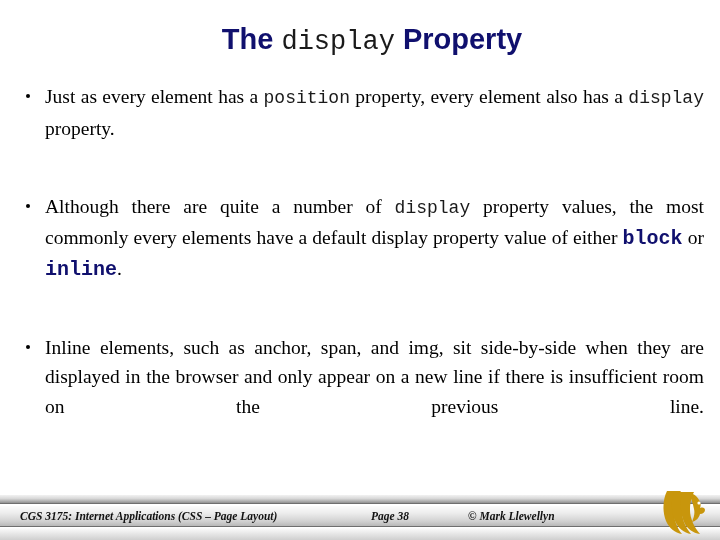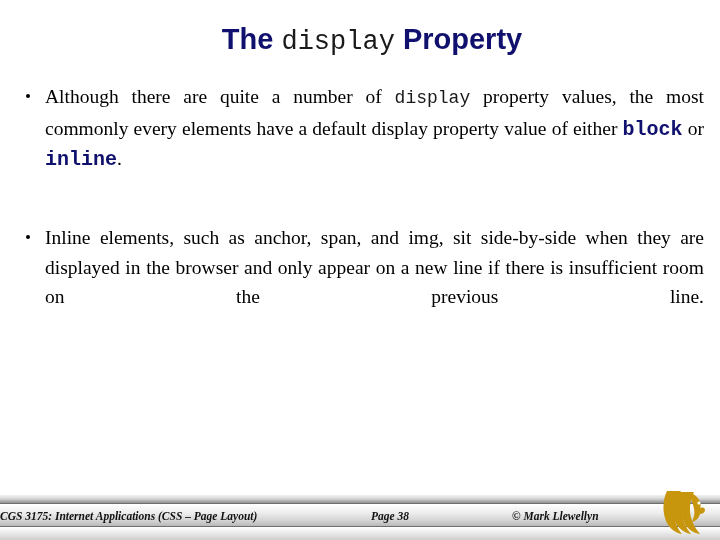--- a/index.html
+++ b/index.html
@@ -128,42 +128,46 @@
     top: 11px;
     height: 20px;
     line-height: 20px;
     font-family: "Liberation Serif", "DejaVu Serif", serif;
     font-weight: bold;
     font-style: italic;
     font-size: 11.5px;
     color: #111111;
     white-space: nowrap;
   }
-  .ft-course { left: 0; }
+  .ft-course { left: 20px; }
   .ft-page   { left: 371px; }
-  .ft-copy   { left: 468px; margin-left: 44px; }
+  .ft-copy   { left: 468px; }
 
   
   .logo-box {
     position: absolute;
     left: 659px;
     top: 487px;
     width: 50px;
     height: 50px;
   }
   .logo-box svg { display: block; }
 </style>
 </head>
 <body>
 
 <div class="slide-title">
   <span>The </span><span class="title-mono">display</span><span> Property</span>
 </div>
 
 <div class="body-area">
+  <div class="bullet">
+    <span class="dot"></span>
+    <span class="txt"><span>Just as every element has a </span><span class="mono">position</span><span> property, every element also has a </span><span class="mono">display</span><span> property.</span></span>
+  </div>
   <div class="bullet">
     <span class="dot"></span>
     <span class="txt"><span>Although there are quite a number of </span><span class="mono">display</span><span> property values, the most commonly every elements have a default display property value of either </span><span class="mono-bold">block</span><span> or </span><span class="mono-bold">inline</span><span>.</span></span>
   </div>
   <div class="bullet">
     <span class="dot"></span>
     <span class="txt"><span>Inline elements, such as anchor, span, and img, sit side-by-side when they are displayed in the browser and only appear on a new line if there is insufficient room on the previous line.</span></span>
   </div>
 </div>
 

